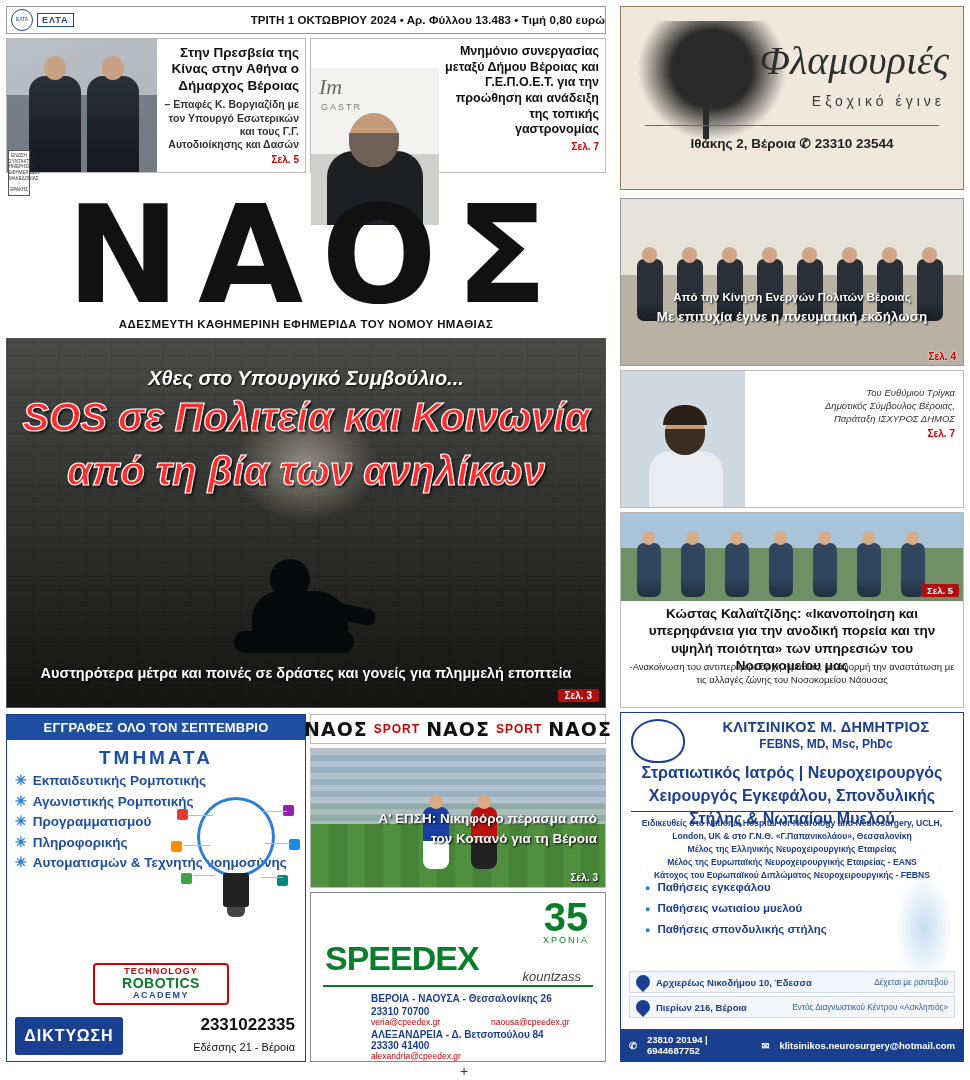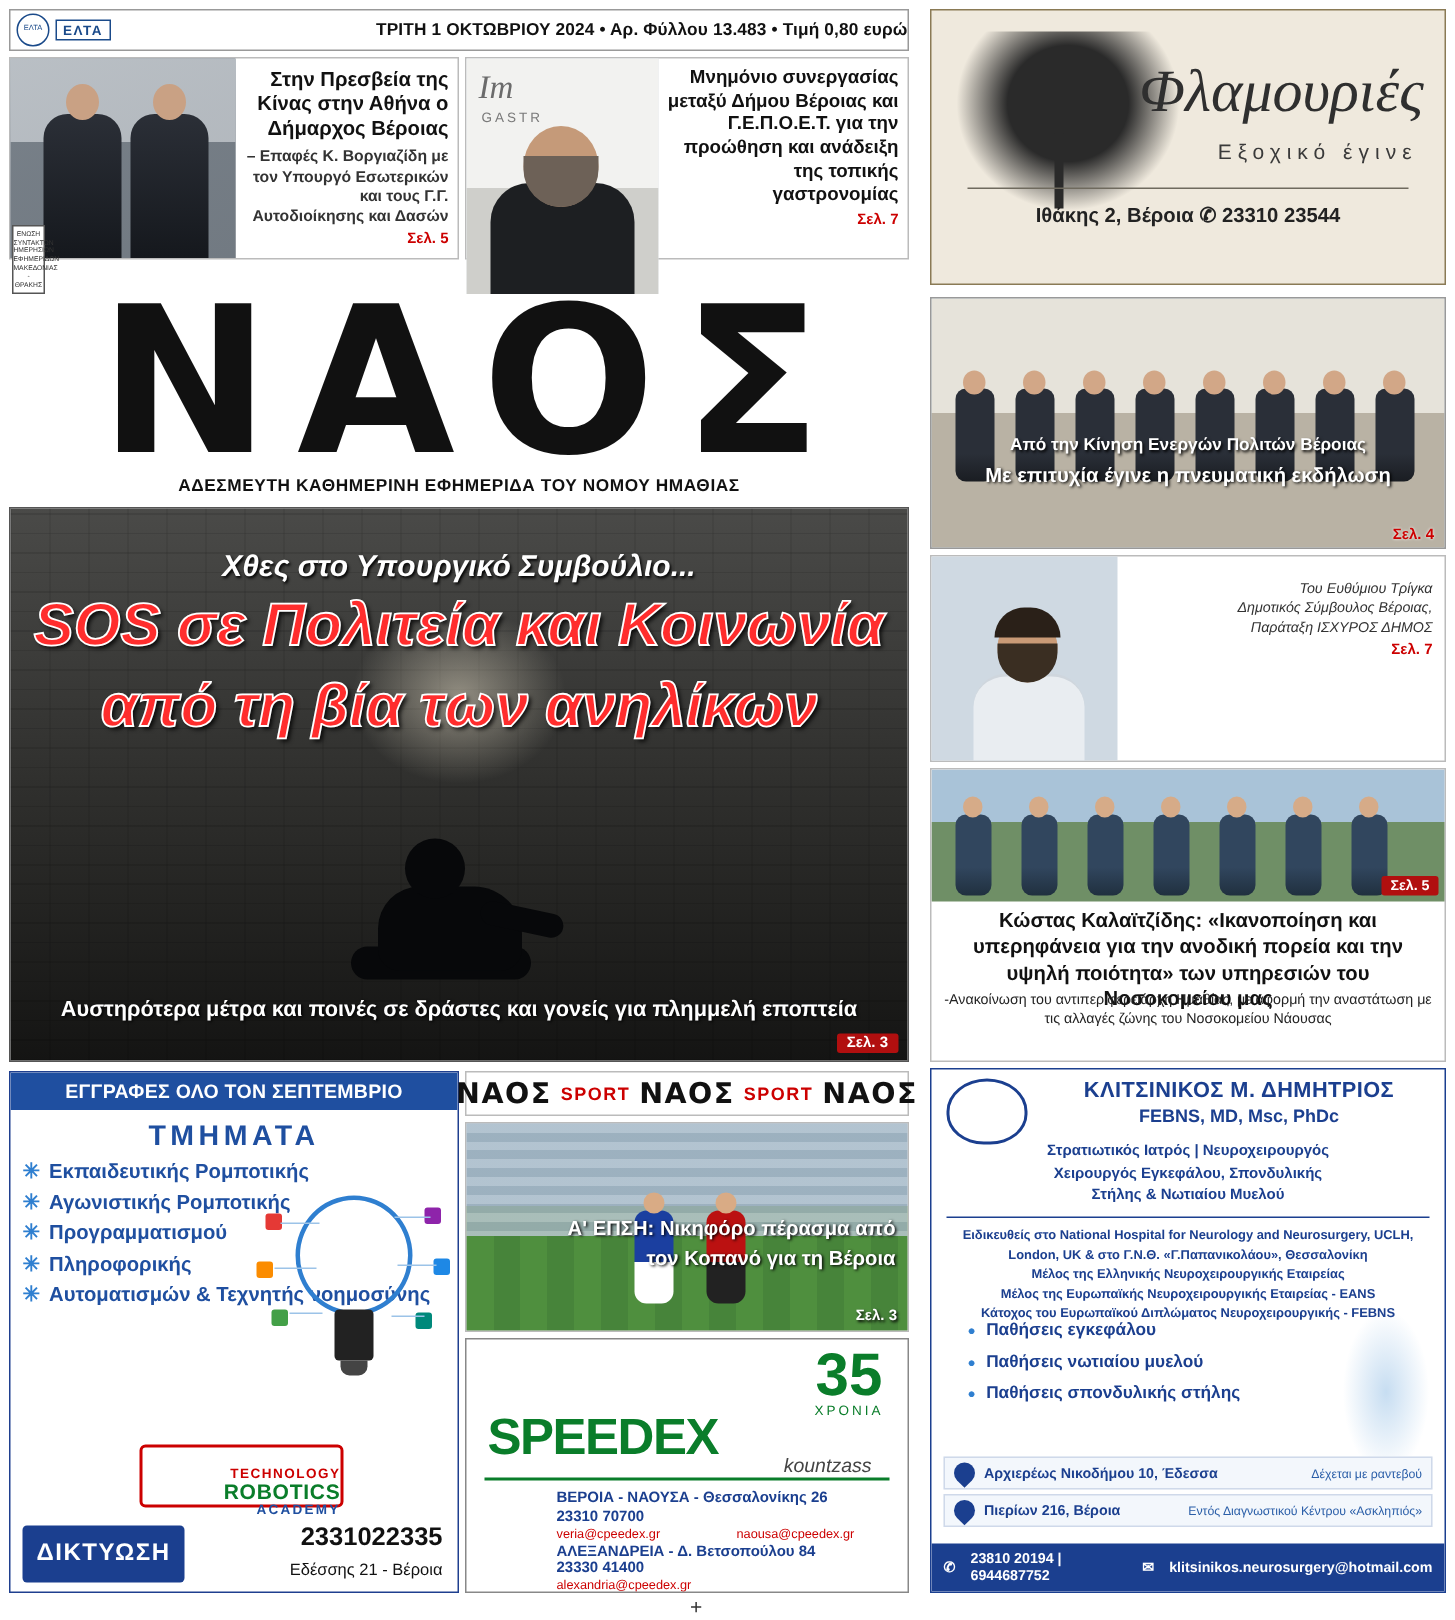--- a/index.html
+++ b/index.html
@@ -72,20 +72,21 @@
   .sel { font-size:10px; font-weight:bold; color:#c00; margin-top:3px; }
 
   
   .teaser-b {
     position:absolute; left:310px; top:38px; width:296px; height:135px;
     border:1px solid #bbb; background:#fff; display:flex;
   }
   .teaser-b .ph {
     width:128px; height:157px; position:relative; overflow:hidden;
     background:#dfe3e6;
+    margin-top:29px;
   }
   .teaser-b .ph .bg {
     position:absolute; inset:0;
     background:linear-gradient(180deg,#f2f2f0 0 55%, #cfcfcb 55% 100%);
   }
   .teaser-b .ph .logo {
     position:absolute; top:6px; left:8px; font-size:22px; color:#6b6b6b;
     font-family:"Liberation Serif", serif; font-style:italic;
   }
   .teaser-b .ph .logo2 {
@@ -229,21 +230,21 @@
     background:#444; border-radius:0 0 6px 6px;
   }
   .bulb .node {
     position:absolute; width:11px; height:11px; border-radius:2px;
   }
   .bulb .line { position:absolute; background:#9cc3e8; height:1px; transform-origin:left center; }
 
   .techacad {
     position:absolute; left:86px; top:248px; width:136px; height:42px;
     border:2px solid #c00; border-radius:4px; background:#fff;
-    text-align:right; line-height:1.05; padding-top:13px;
+    text-align:center; line-height:1.05; padding-top:2px;
   }
   .techacad .l1 { font-size:9px; font-weight:bold; color:#c00; letter-spacing:1px; }
   .techacad .l2 { font-size:14px; font-weight:bold; color:#0a7d2a; letter-spacing:.5px; }
   .techacad .l3 { font-size:9px; font-weight:bold; color:#1f4fa0; letter-spacing:1.5px; }
   .diktiosi {
     position:absolute; left:8px; bottom:6px; width:108px; height:38px;
     background:#1b3f8f; color:#fff; border-radius:3px;
     display:flex; align-items:center; justify-content:center;
     font-size:16px; font-weight:bold; letter-spacing:1px;
   }
@@ -434,21 +435,21 @@
   .doc .name {
     position:absolute; left:74px; top:6px; right:6px; text-align:center;
     font-size:14.5px; font-weight:bold; color:#1b3f8f; letter-spacing:.3px;
   }
   .doc .degs {
     position:absolute; left:74px; top:24px; right:6px; text-align:center;
     font-size:12px; font-weight:bold; color:#1b3f8f;
   }
   .doc .spec {
     position:absolute; left:6px; right:6px; top:48px; text-align:center;
-    font-size:10px; font-weight:bold; color:#1b3f8f; line-height:1.45;
+    font-size:16px; font-weight:bold; color:#1b3f8f; line-height:1.45;
   }
   .doc .rule { position:absolute; left:10px; right:10px; top:98px; height:1px; background:#1b3f8f; }
   .doc .para {
     position:absolute; left:10px; right:10px; top:104px; text-align:center;
     font-size:8.6px; color:#1b3f8f; line-height:1.5; font-weight:bold;
   }
   .doc ul { position:absolute; left:24px; top:168px; margin:0; padding:0; list-style:none; }
   .doc li { font-size:11.5px; font-weight:bold; color:#1b3f8f; margin-bottom:9px; }
   .doc li::before { content:"\25CF"; color:#2f7fd0; margin-right:7px; font-size:9px; }
   .doc .spine {

